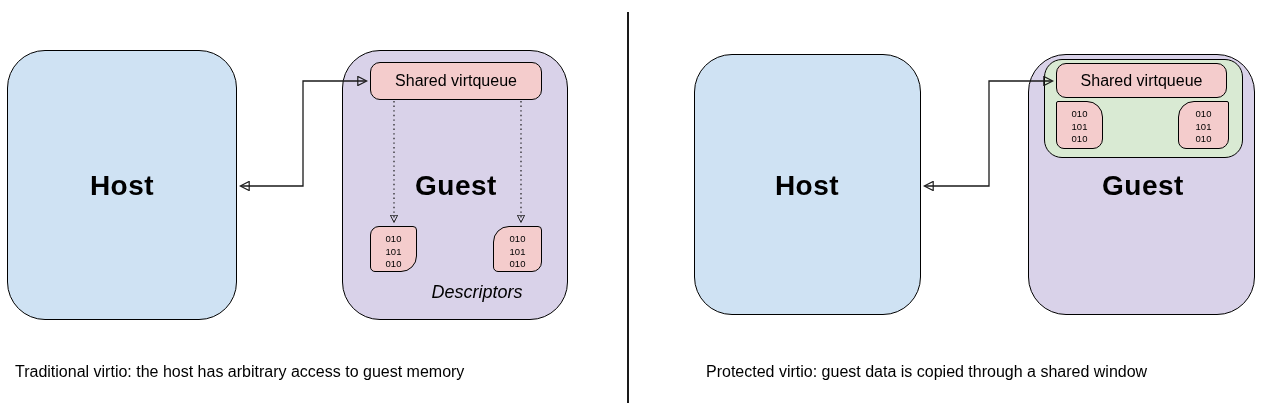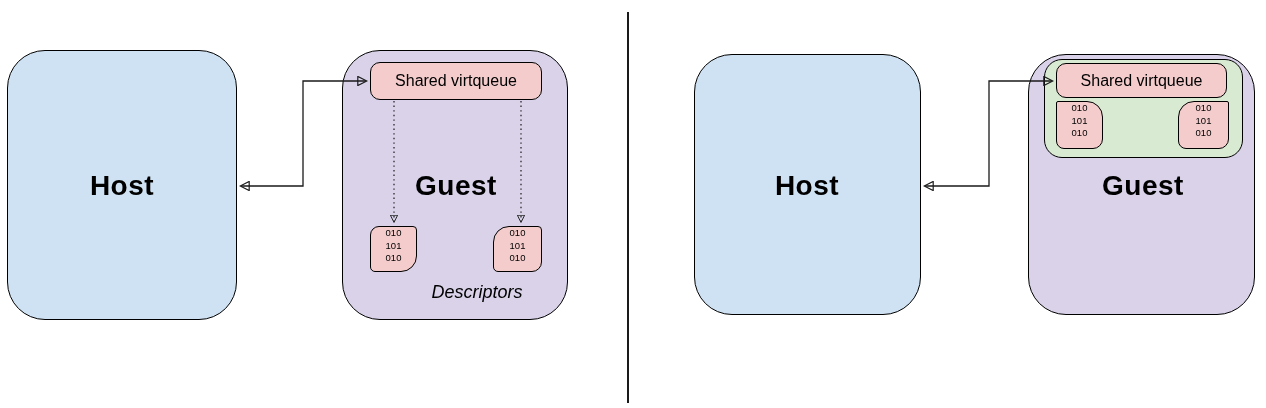--- a/index.html
+++ b/index.html
@@ -21,21 +21,21 @@
   .guest-box  { background: var(--guest_fill); border-radius: 38px; z-index: 1; }
   .window-box { background: var(--window_fill); border-radius: 18px; z-index: 2; }
   .queue-box  {
     background: var(--queue_fill); border-radius: 10px; z-index: 3;
     display: flex; align-items: center; justify-content: center;
     font-size: 16px;
   }
   .bits-box {
     background: var(--queue_fill); z-index: 3;
     font-size: 9.5px; line-height: 12.5px; text-align: center;
-    padding-top: 0;
+    padding-top: 6px;
   }
   .bits-box div { white-space: pre; }
   .rad-note-l { border-radius: 9px 4px 16px 5px; }   
   .rad-note-r { border-radius: 16px 4px 10px 5px; }  
   .rad-win-l  { border-radius: 2px 16px 10px 8px; }
   .rad-win-r  { border-radius: 16px 2px 10px 8px; }
   .big-label {
     position: absolute; z-index: 5;
     font-weight: bold; font-size: 28px; letter-spacing: 0.5px;
     transform: translate(-50%, -50%); white-space: nowrap;
@@ -83,20 +83,21 @@
   </div>
 
   <div class="box bits-box rad-note-r" style="left:493px; top:226px; width:49px; height:46px;">
     <div>010</div>
     <div>101</div>
     <div>010</div>
   </div>
 
   <div class="descriptors-label" style="left:477px; top:282px;">Descriptors</div>
 
+  <div class="caption" style="left:15px; top:363px;">Traditional virtio: the host has arbitrary access to guest memory</div>
 
   <div class="divider" style="left:627px; top:12px; height:391px;"></div>
 
   <div class="box host-box" style="left:694px; top:54px; width:227px; height:261px;"></div>
   <div class="big-label" style="left:807px; top:186px;">Host</div>
 
   <div class="box guest-box" style="left:1028px; top:54px; width:227px; height:261px;"></div>
   <div class="big-label" style="left:1143px; top:186px;">Guest</div>
 
   <div class="box window-box" style="left:1044px; top:59px; width:199px; height:99px;"></div>
@@ -110,20 +111,21 @@
     <div>101</div>
     <div>010</div>
   </div>
 
   <div class="box bits-box rad-win-r" style="left:1178px; top:101px; width:51px; height:48px;">
     <div>010</div>
     <div>101</div>
     <div>010</div>
   </div>
 
+  <div class="caption" style="left:706px; top:363px;">Protected virtio: guest data is copied through a shared window</div>
 
   <svg class="connectors" width="1266" height="408" viewBox="0 0 1266 408">
     <defs>
       <marker id="arrow" viewBox="0 0 10 10" refX="9" refY="5" markerWidth="8.5" markerHeight="7" orient="auto-start-reverse">
         <path class="arrowhead" d="M 0 0 L 10 5 L 0 10 z"></path>
       </marker>
       <marker id="arrow-small" viewBox="0 0 10 10" refX="8" refY="5" markerWidth="7" markerHeight="6" orient="auto">
         <path class="arrowhead" d="M 0 0 L 10 5 L 0 10 z"></path>
       </marker>
     </defs>

